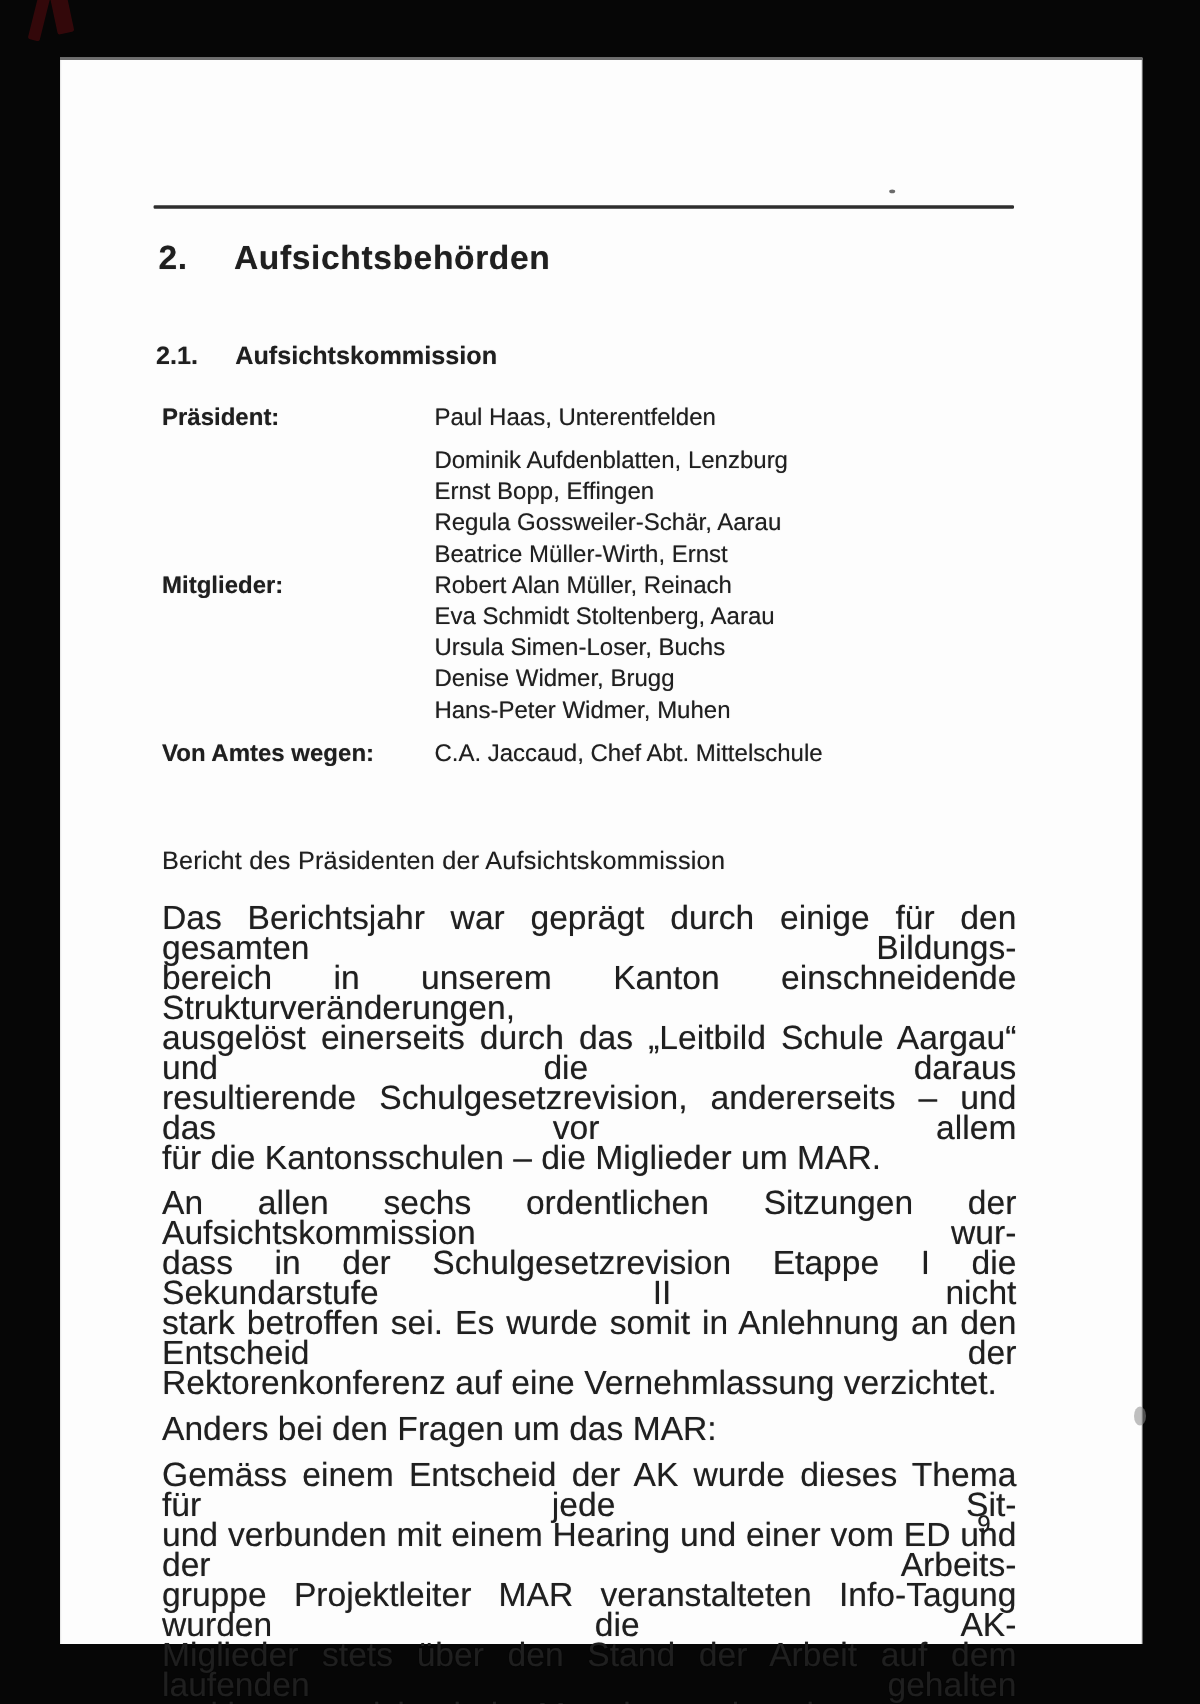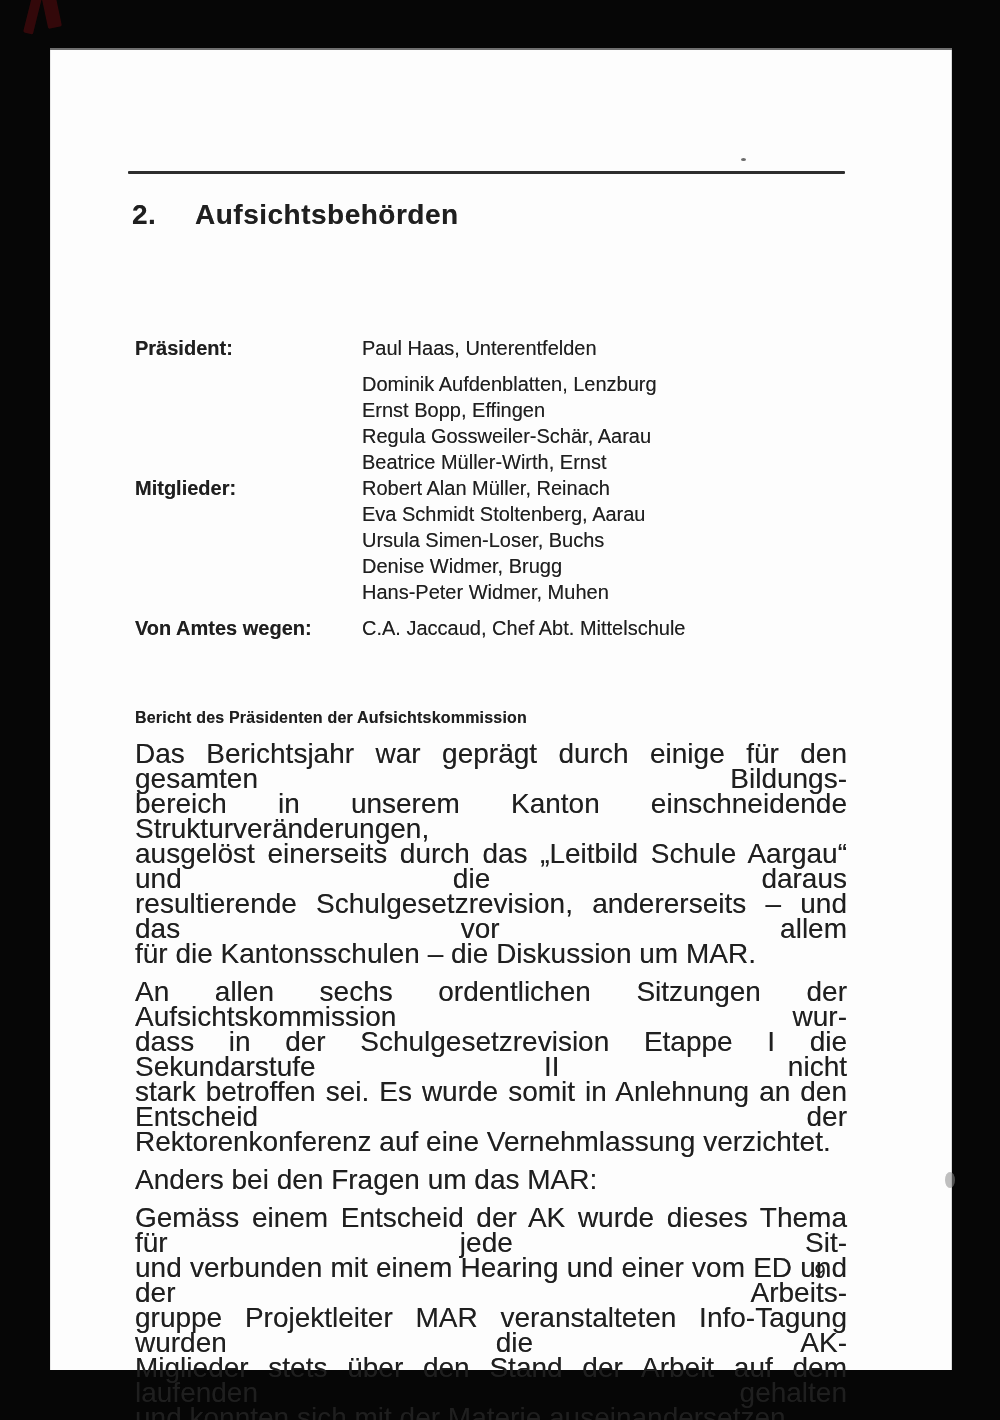--- a/index.html
+++ b/index.html
@@ -27,21 +27,21 @@
   .rule-dot{position:absolute;left:691px;top:108px;width:5px;height:3px;background:#6b6b6b;border-radius:50%;}
   .h1{position:absolute;left:82px;top:150px;display:flex;font-weight:bold;font-size:28px;line-height:30px;letter-spacing:.5px;}
   .h1num{width:63px;}
   .h2{position:absolute;left:80px;top:234px;display:flex;font-weight:bold;font-size:21px;line-height:25px;}
   .h2num{width:66px;}
   .committee{position:absolute;left:85px;top:285px;width:760px;font-size:20px;line-height:26px;}
   .c-row{display:flex;margin-bottom:10px;align-items:center;}
   .c-label{width:227px;font-weight:bold;flex:none;}
   .c-values{flex:1;}
   .report{position:absolute;left:85px;top:655px;width:712px;}
-  .r-title{font-size:16px;font-weight:bold;line-height:26px;margin-bottom:10px;letter-spacing:.2px;}
+  .r-title{font-size:21px;font-weight:normal;line-height:26px;margin-bottom:21px;letter-spacing:.2px;}
   .para{font-size:28px;line-height:25px;}
   .para + .para{margin-top:13px;}
   .line.just{text-align:justify;text-align-last:justify;}
   .pageno{position:absolute;left:750px;top:1210px;width:40px;text-align:center;font-size:20px;}
   .edge-smudge{position:absolute;right:-3px;top:1122px;width:10px;height:16px;background:#8d8d8d;opacity:.55;border-radius:50%;}
 </style>
 </head>
 <body>
 
 <div class="canvas">
@@ -50,20 +50,24 @@
 
   <div class="page">
     <div class="rule"></div>
     <div class="rule-dot"></div>
 
     <div class="h1">
       <span class="h1num">2.</span>
       <span class="h1title">Aufsichtsbehörden</span>
     </div>
 
+    <div class="h2">
+      <span class="h2num">2.1.</span>
+      <span class="h2title">Aufsichtskommission</span>
+    </div>
 
     <div class="committee" id="committee">
         <div class="c-row">
           <div class="c-label">Präsident:</div>
           <div class="c-values">
             <div class="c-line">Paul Haas, Unterentfelden</div>
           </div>
         </div>
         <div class="c-row">
           <div class="c-label">Mitglieder:</div>
@@ -88,21 +92,21 @@
       </div>
 
     <div class="report">
       <div class="r-title">Bericht des Präsidenten der Aufsichtskommission</div>
       <div id="paragraphs">
           <div class="para">
             <div class="line just">Das Berichtsjahr war geprägt durch einige für den gesamten Bildungs-</div>
             <div class="line just">bereich in unserem Kanton einschneidende Strukturveränderungen,</div>
             <div class="line just">ausgelöst einerseits durch das „Leitbild Schule Aargau“ und die daraus</div>
             <div class="line just">resultierende Schulgesetzrevision, andererseits – und das vor allem</div>
-            <div class="line">für die Kantonsschulen – die Diskussion um MAR.</div>
+            <div class="line">für die Kantonsschulen – die Miglieder um MAR.</div>
           </div>
           <div class="para">
             <div class="line just">An allen sechs ordentlichen Sitzungen der Aufsichtskommission wur-</div>
             <div class="line just">dass in der Schulgesetzrevision Etappe I die Sekundarstufe II nicht</div>
             <div class="line just">stark betroffen sei. Es wurde somit in Anlehnung an den Entscheid der</div>
             <div class="line">Rektorenkonferenz auf eine Vernehmlassung verzichtet.</div>
           </div>
           <div class="para">
             <div class="line">Anders bei den Fragen um das MAR:</div>
           </div>

